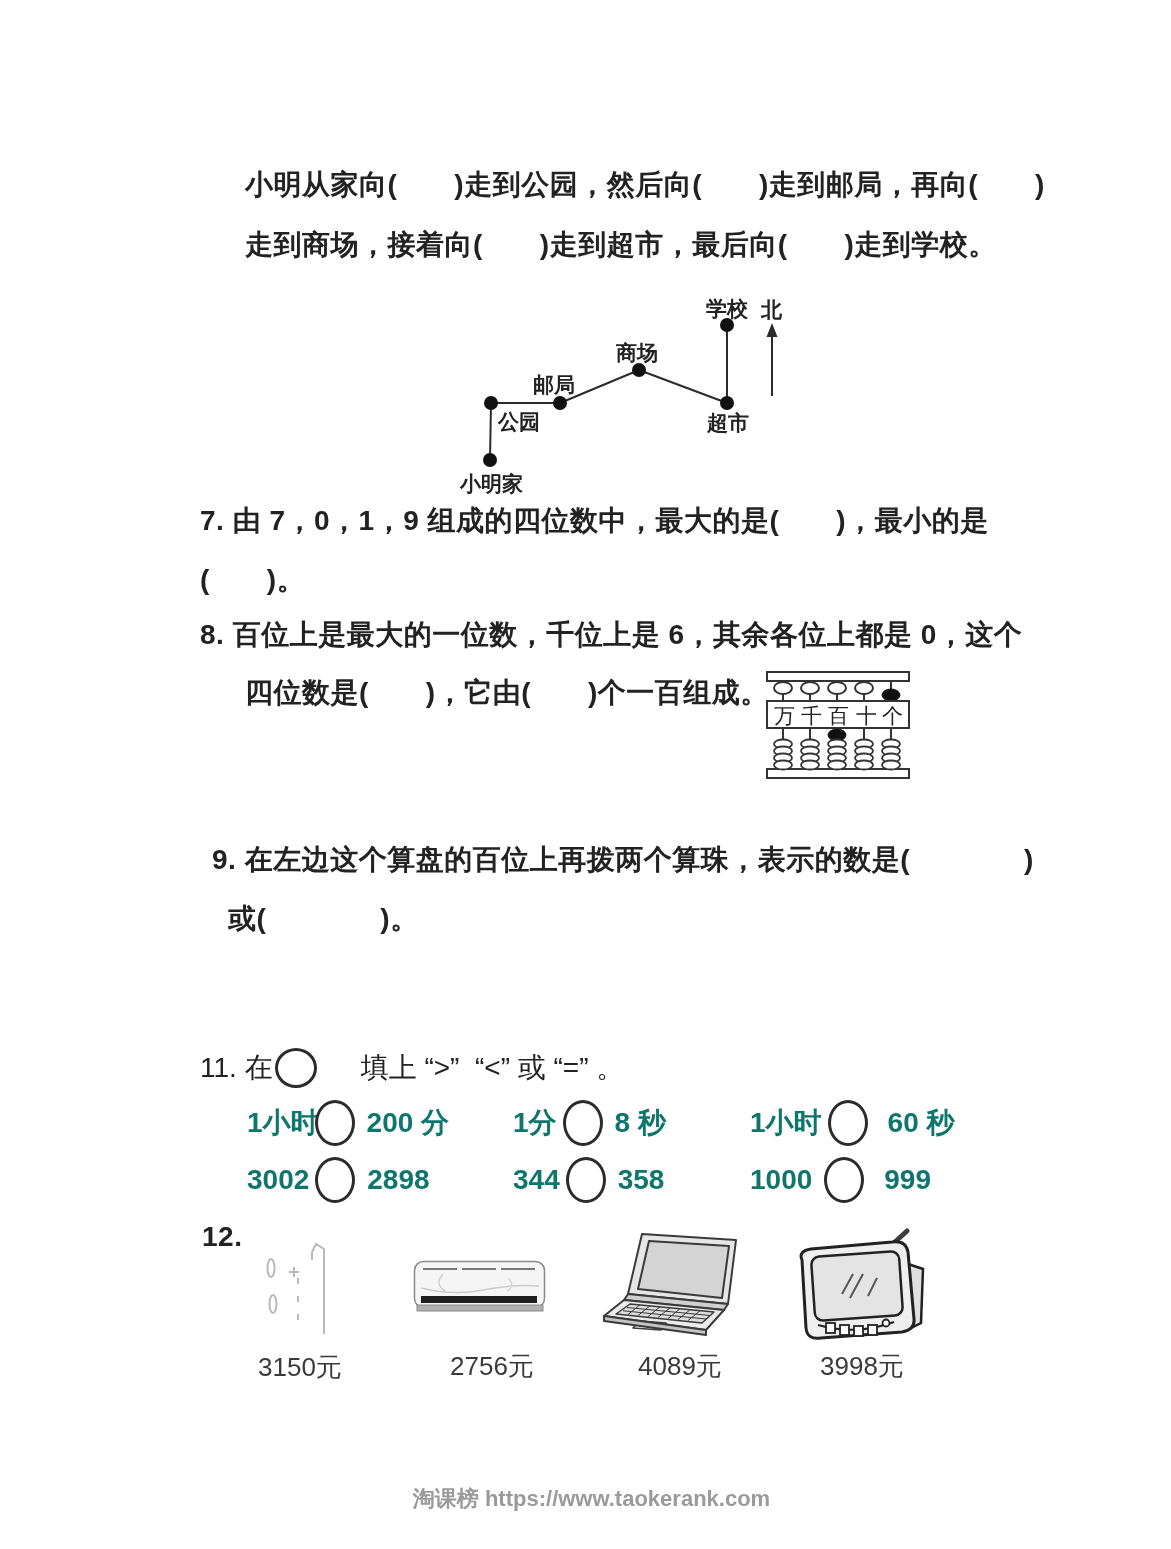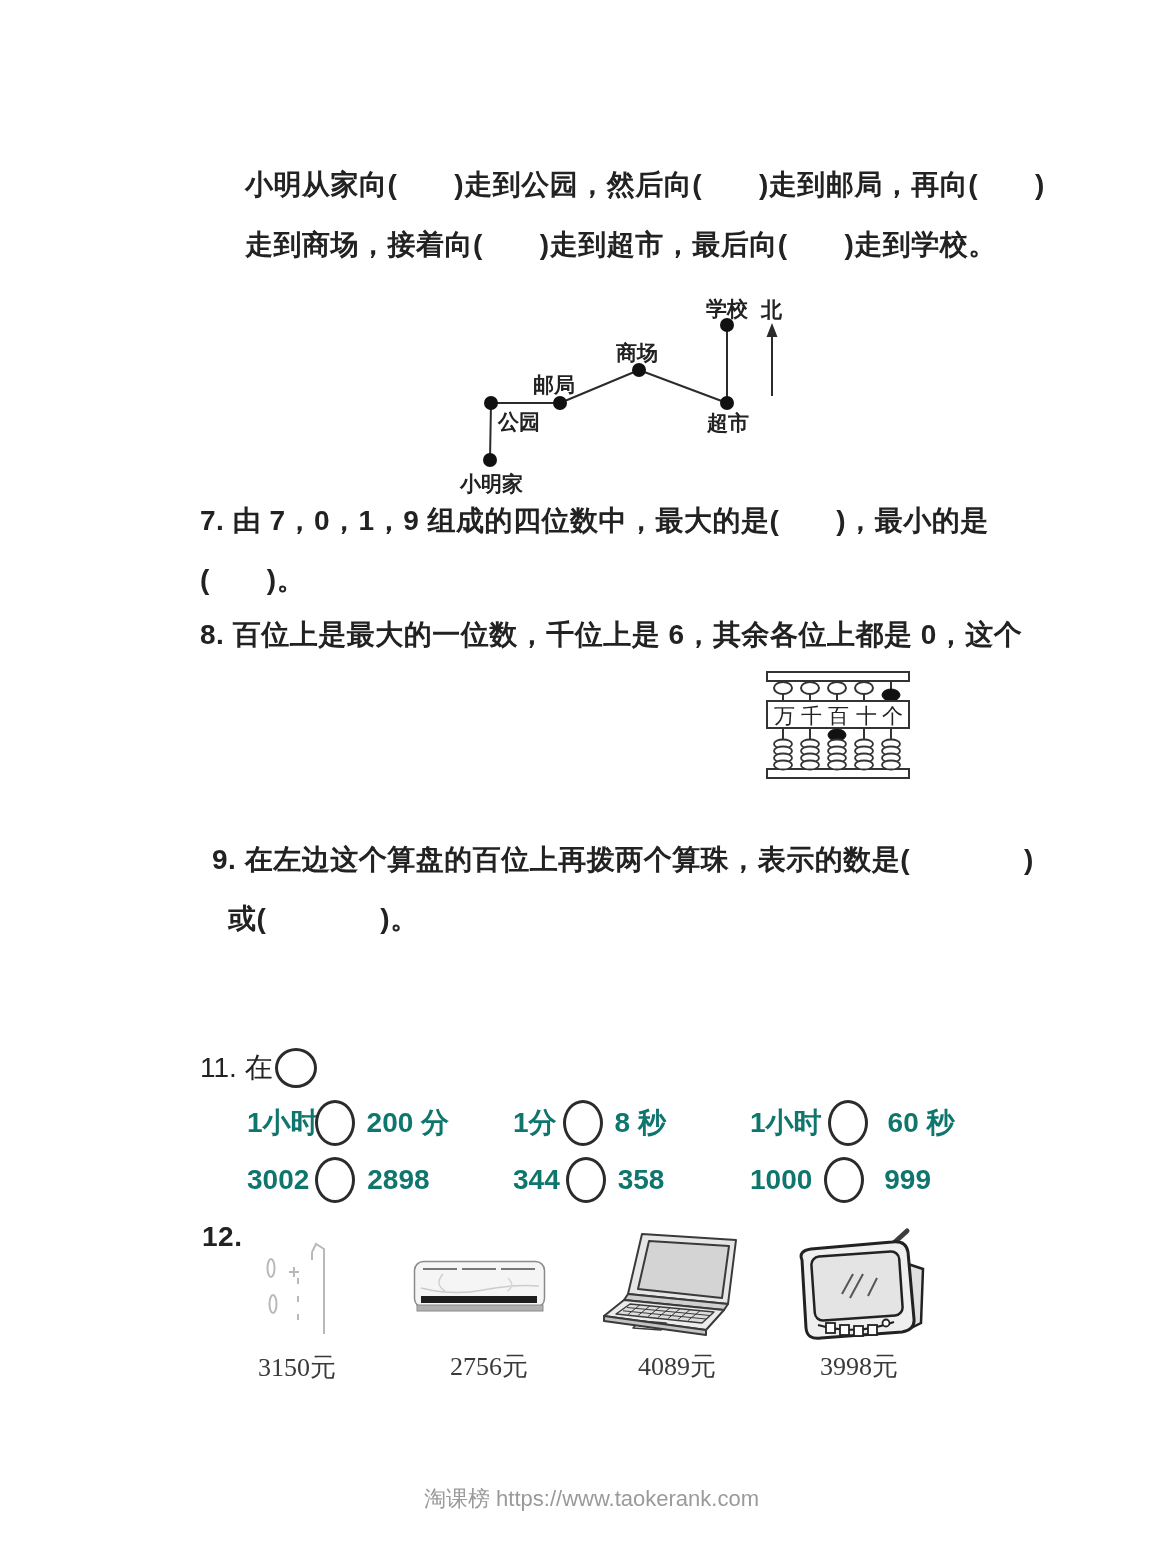--- a/index.html
+++ b/index.html
@@ -9,24 +9,24 @@
         font-family:"Liberation Sans",sans-serif;letter-spacing:0.5px;}
   .cmprow{position:absolute;display:flex;align-items:center;font-size:28px;font-weight:700;
         color:#0f766e;white-space:pre;}
   .circle{display:inline-block;width:40px;height:46px;border:3px solid #2b2b2b;border-radius:50%;
         background:#fff;box-sizing:border-box;}
   .cmprow .circle{margin:0 12px 0 6px;}
   .q11head{position:absolute;display:flex;align-items:center;font-size:28px;font-weight:400;
         color:#222;white-space:pre;}
   .q11head .circle{width:42px;height:40px;margin-left:2px;}
   .q11head .suffix{margin-left:44px;}
-  .price{position:absolute;font-family:Liberation Serif, serif;font-size:26px;color:#3a3a3a;
+  .price{position:absolute;font-family:Liberation Sans, sans-serif;font-size:26px;color:#3a3a3a;
         white-space:pre;}
   .footer{position:absolute;left:12px;right:0;top:1484px;text-align:center;font-size:22px;
-        color:#9a9a9a;font-weight:400;}
+        color:#9a9a9a;font-weight:700;}
   svg{position:absolute;overflow:visible;}
   .maplabel{font-family:"Liberation Sans",sans-serif;font-size:21px;font-weight:700;fill:#222;}
   .abalabel{font-family:"DejaVu Serif",serif;font-size:21px;fill:#222;}
 </style>
 </head>
 <body>
 
 <div class="page">
 
   <div class="line" style="left:245px;top:226px">走到商场，接着向(　　)走到超市，最后向(　　)走到学校。</div>
@@ -58,20 +58,21 @@
     <g>
       <line x1="342" y1="52" x2="342" y2="113" stroke="#2b2b2b" stroke-width="2"></line>
       <polygon points="342,40 336.5,54 347.5,54" fill="#2b2b2b"></polygon>
     </g>
   </svg>
 
   <div class="line" style="left:200px;top:502px">7. 由 7，0，1，9 组成的四位数中，最大的是(　　)，最小的是</div>
   <div class="line" style="left:200px;top:561px">(　　)。</div>
 
   <div class="line" style="left:200px;top:616px">8. 百位上是最大的一位数，千位上是 6，其余各位上都是 0，这个</div>
+  <div class="line" style="left:245px;top:674px">四位数是(　　)，它由(　　)个一百组成。</div>
 
   <svg style="left:763px;top:668px" width="150" height="115" viewBox="0 0 150 115">
     <g fill="#ffffff" stroke="#333" stroke-width="2">
       <rect x="4" y="4" width="142" height="9"></rect>
       <rect x="4" y="101" width="142" height="9"></rect>
     </g>
     <g stroke="#333" stroke-width="2">
       <line x1="20" y1="13" x2="20" y2="33"></line>
         <line x1="20" y1="60" x2="20" y2="101"></line>
       <line x1="47" y1="13" x2="47" y2="33"></line>
@@ -120,20 +121,21 @@
         <ellipse cx="128" cy="97" rx="9" ry="4.5"></ellipse>
     </g>
   </svg>
 
   <div class="line" style="left:212px;top:841px">9. 在左边这个算盘的百位上再拨两个算珠，表示的数是(　　　　)</div>
   <div class="line" style="left:228px;top:900px">或(　　　　)。</div>
 
   <div class="q11head" style="left:200px;top:1048px">
     <span>11. 在</span>
     <span class="circle"></span>
+    <span class="suffix">填上 “&gt;”  “&lt;” 或 “=” 。</span>
   </div>
 
   <div class="cmprow" style="left:247px;top:1100px">
     <span>1小时</span>
     <span class="circle" style="margin-left:-4px"></span>
     <span>200 分</span>
   </div>
   <div class="cmprow" style="left:513px;top:1100px">
     <span>1分</span>
     <span class="circle"></span>

